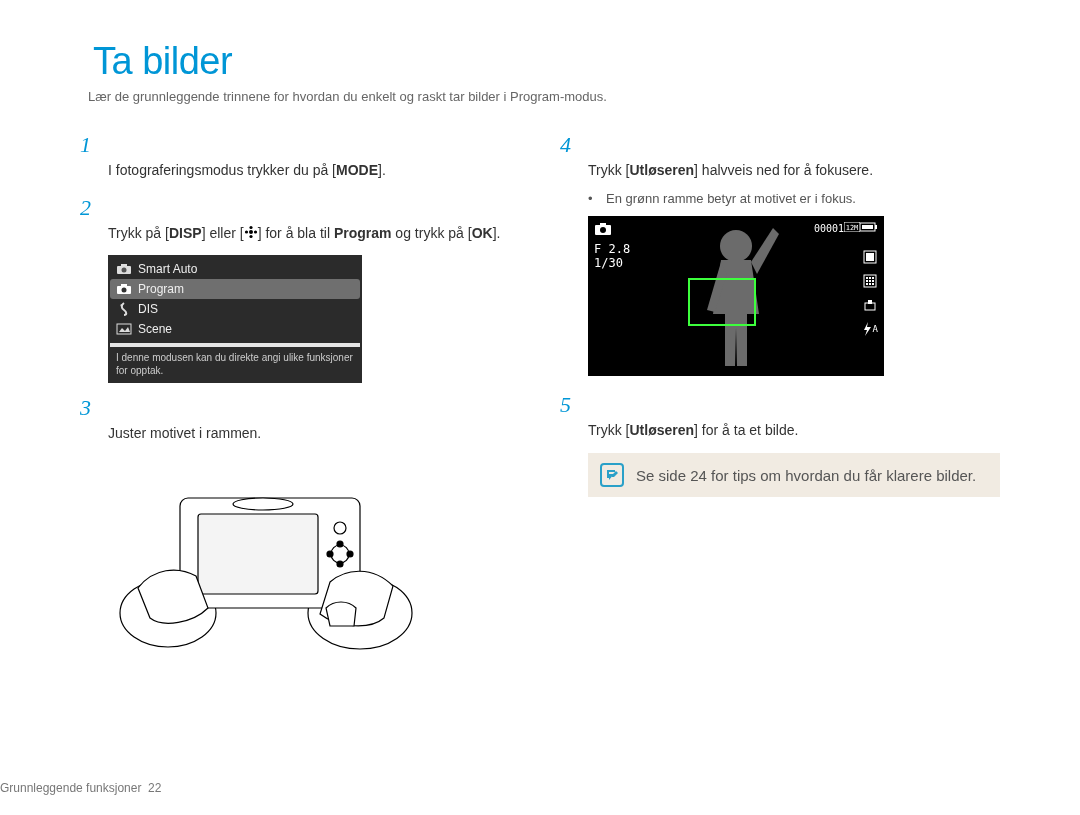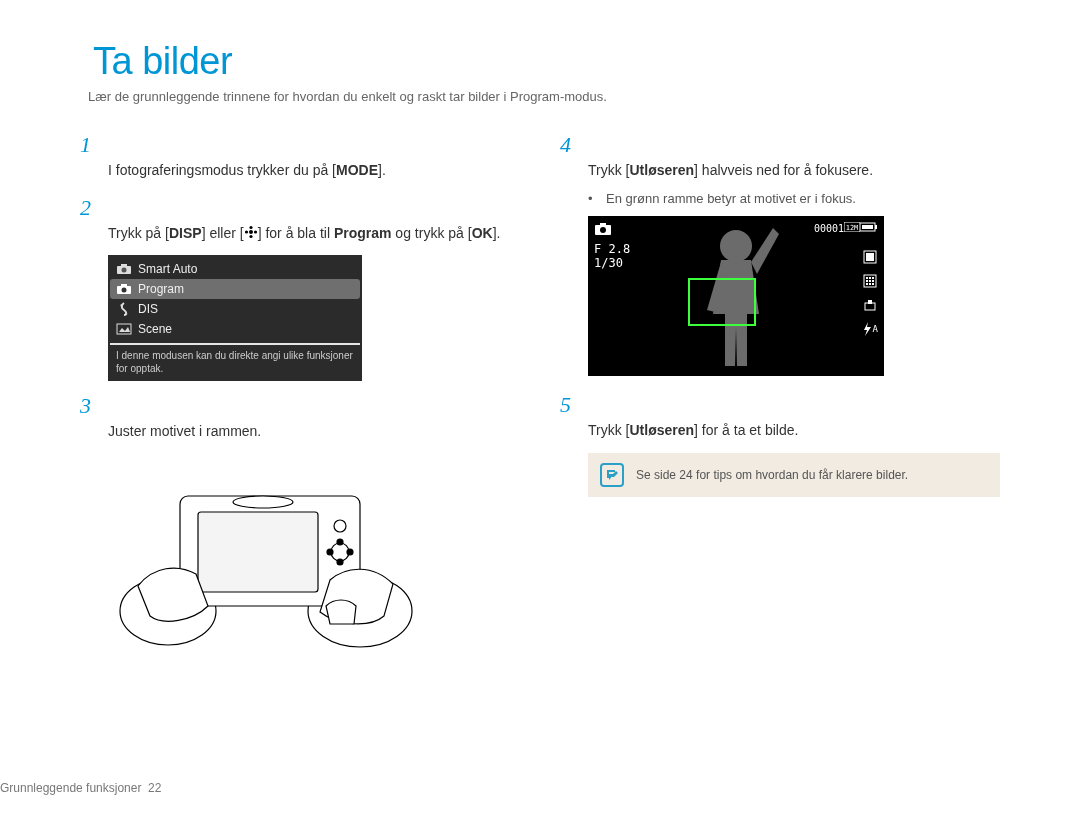--- a/index.html
+++ b/index.html
@@ -93,21 +93,21 @@
   }
   .mode-icon {
     width: 16px;
     height: 14px;
     display: inline-flex;
     align-items: center;
     justify-content: center;
     font-size: 10px;
   }
   .mode-desc {
-    border-top: 2px solid #e5e5e5;
+    border-top: 4px solid #e5e5e5;
     margin-top: 4px;
     padding: 4px 6px 2px 6px;
     font-size: 10px;
     color: #ccc;
     line-height: 1.3;
   }
   
   .hands-figure {
     margin: 14px 0 0 28px;
     width: 310px;
@@ -168,21 +168,21 @@
   }
   .lcd-cam-icon svg { display:block; }
   
   .tip {
     margin: 12px 0 0 28px;
     display: flex;
     align-items: center;
     background: #f1ebe2;
     padding: 10px 12px;
     gap: 12px;
-    font-size: 12px;
+    font-size: 15px;
     color: #555;
   }
   .tip-icon {
     width: 20px; height: 20px;
     flex-shrink: 0;
     border: 2px solid #2aa0c8;
     border-radius: 4px;
     display: flex;
     align-items: center;
     justify-content: center;

